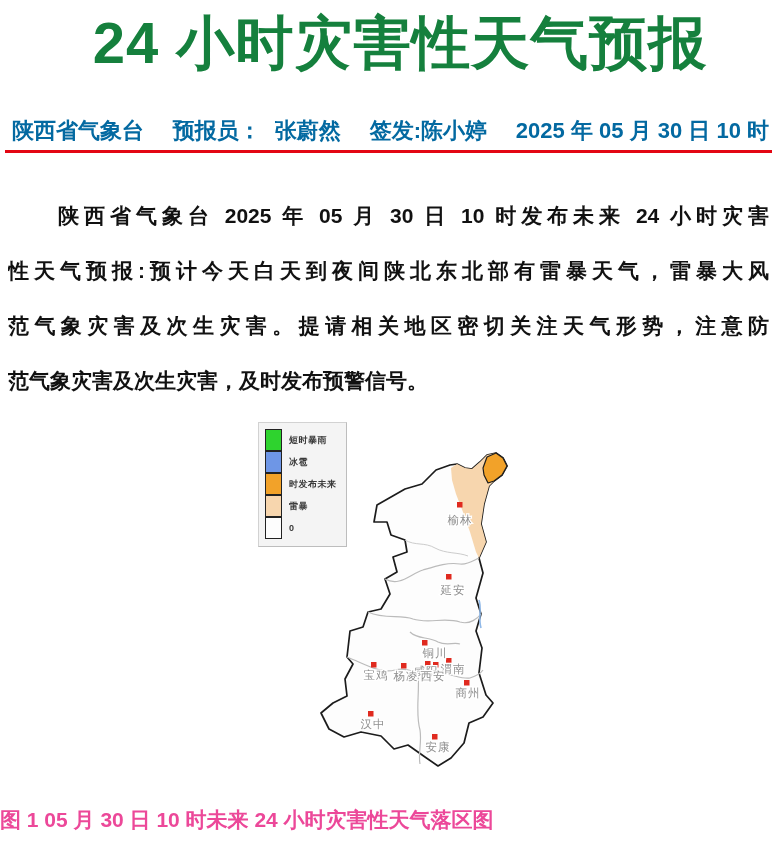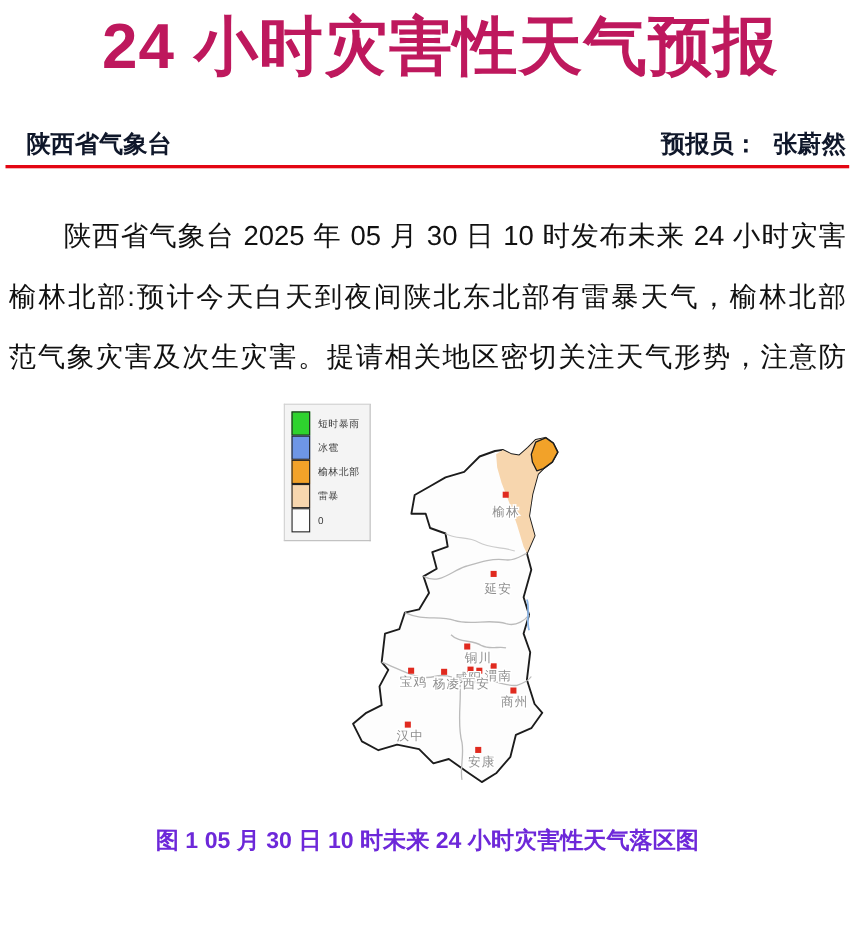--- a/index.html
+++ b/index.html
@@ -10,106 +10,109 @@
     overflow: hidden; position: relative;
   }
   .page-title {
     margin-top: 6px;
     text-align: center;
     font-size: 58px; line-height: 74px;
     font-weight: bold; letter-spacing: 1px;
     white-space: nowrap;
   }
   .header-line {
-    margin: 38px 8px 0 24px;
+    margin: 38px 8px 0 12px;
     display: flex; justify-content: space-between; align-items: baseline;
-    font-size: 22px; line-height: 26px; font-weight: bold; color: #0f172a;
+    font-size: 22px; line-height: 26px; font-weight: bold; color: #0369a1;
     white-space: nowrap;
   }
   .header-seg { display: inline-flex; gap: 14px; text-align: center; }
   .red-rule { margin: 6px 5px 0 5px; height: 3px; }
   .forecast-para { margin: 35px 8px 0 8px; color: #111; }
   .para-line {
-    font-size: 25px; line-height: 55px; font-weight: normal;
+    font-size: 21px; line-height: 55px; font-weight: bold;
     text-align: justify; text-align-last: justify;
     white-space: nowrap; overflow: hidden;
   }
   .para-line.first { text-indent: 50px; }
   .para-line.last { text-align-last: left; }
   .map-block {
     position: relative; margin-left: 250px; margin-top: 4px;
     width: 330px; height: 390px;
   }
   .map-svg { position: absolute; left: 0; top: 0; }
   .legend-box {
     position: absolute; left: 8px; top: 10px;
     background: #f4f4f4;
     border: 1px solid #d2d2d2;
     border-right-color: #bdbdbd; border-bottom-color: #bdbdbd;
     padding: 6px 9px 7px 6px;
     z-index: 3;
   }
-  .legend-row { display: flex; align-items: center; height: 22px; }
+  .legend-row { display: flex; align-items: center; height: 22px; font-weight: bold; }
   .legend-swatch {
     width: 17px; height: 22px;
     border: 1px solid #222; margin-top: -1px;
     flex: 0 0 auto;
   }
   .legend-row:first-child .legend-swatch { margin-top: 0; }
   .legend-label {
     padding-left: 7px; font-size: 9px; color: #3a3a3a;
     white-space: nowrap; letter-spacing: 0.5px;
   }
   .city-label {
     font-size: 11.5px;
     fill: #8f8f8f; stroke: #ffffff; stroke-width: 2.5px;
     paint-order: stroke; text-anchor: middle;
     letter-spacing: 1px;
   }
   .figure-caption {
-    margin-top: 4px; text-align: center;
-    font-size: 21px; line-height: 28px; font-weight: bold; color: #6d28d9;
+    margin-top: 4px; 
+    font-size: 21px; line-height: 28px; font-weight: bold; color: #ec4899;
     white-space: nowrap;
   }
 </style>
 </head>
 <body>
 
-<div class="page-title" style="color: #be185d; margin-left: 23px;">24 小时灾害性天气预报</div>
+<div class="page-title" style="color: #15803d; margin-left: 23px;">24 小时灾害性天气预报</div>
 
 <div class="header-line">
   <span>陕西省气象台</span>
   <span class="header-seg">
     <span>预报员：</span>
     <span>张蔚然</span>
   </span>
+  <span>签发:陈小婷</span>
+  <span>2025 年 05 月 30 日 10 时</span>
 </div>
 
 <div class="red-rule" style="background-color: rgb(227, 6, 19);"></div>
 
 <div class="forecast-para">
   <div class="para-line first">陕西省气象台 2025 年 05 月 30 日 10 时发布未来 24 小时灾害</div>
-  <div class="para-line">榆林北部:预计今天白天到夜间陕北东北部有雷暴天气，榆林北部</div>
+  <div class="para-line">性天气预报:预计今天白天到夜间陕北东北部有雷暴天气，雷暴大风</div>
   <div class="para-line">范气象灾害及次生灾害。提请相关地区密切关注天气形势，注意防</div>
+  <div class="para-line last">范气象灾害及次生灾害，及时发布预警信号。</div>
 </div>
 
 <div class="map-block">
 
   <div class="legend-box">
     <div class="legend-row">
       <span class="legend-swatch" style="background-color: rgb(46, 211, 46);"></span>
       <span class="legend-label">短时暴雨</span>
     </div>
     <div class="legend-row">
       <span class="legend-swatch" style="background-color: rgb(110, 150, 230);"></span>
       <span class="legend-label">冰雹</span>
     </div>
     <div class="legend-row">
       <span class="legend-swatch" style="background-color: rgb(242, 162, 41);"></span>
-      <span class="legend-label">榆林北部</span>
+      <span class="legend-label">时发布未来</span>
     </div>
     <div class="legend-row">
       <span class="legend-swatch" style="background-color: rgb(247, 214, 174);"></span>
       <span class="legend-label">雷暴</span>
     </div>
     <div class="legend-row">
       <span class="legend-swatch" style="background-color: rgb(253, 253, 253);"></span>
       <span class="legend-label">0</span>
     </div>
   </div>

